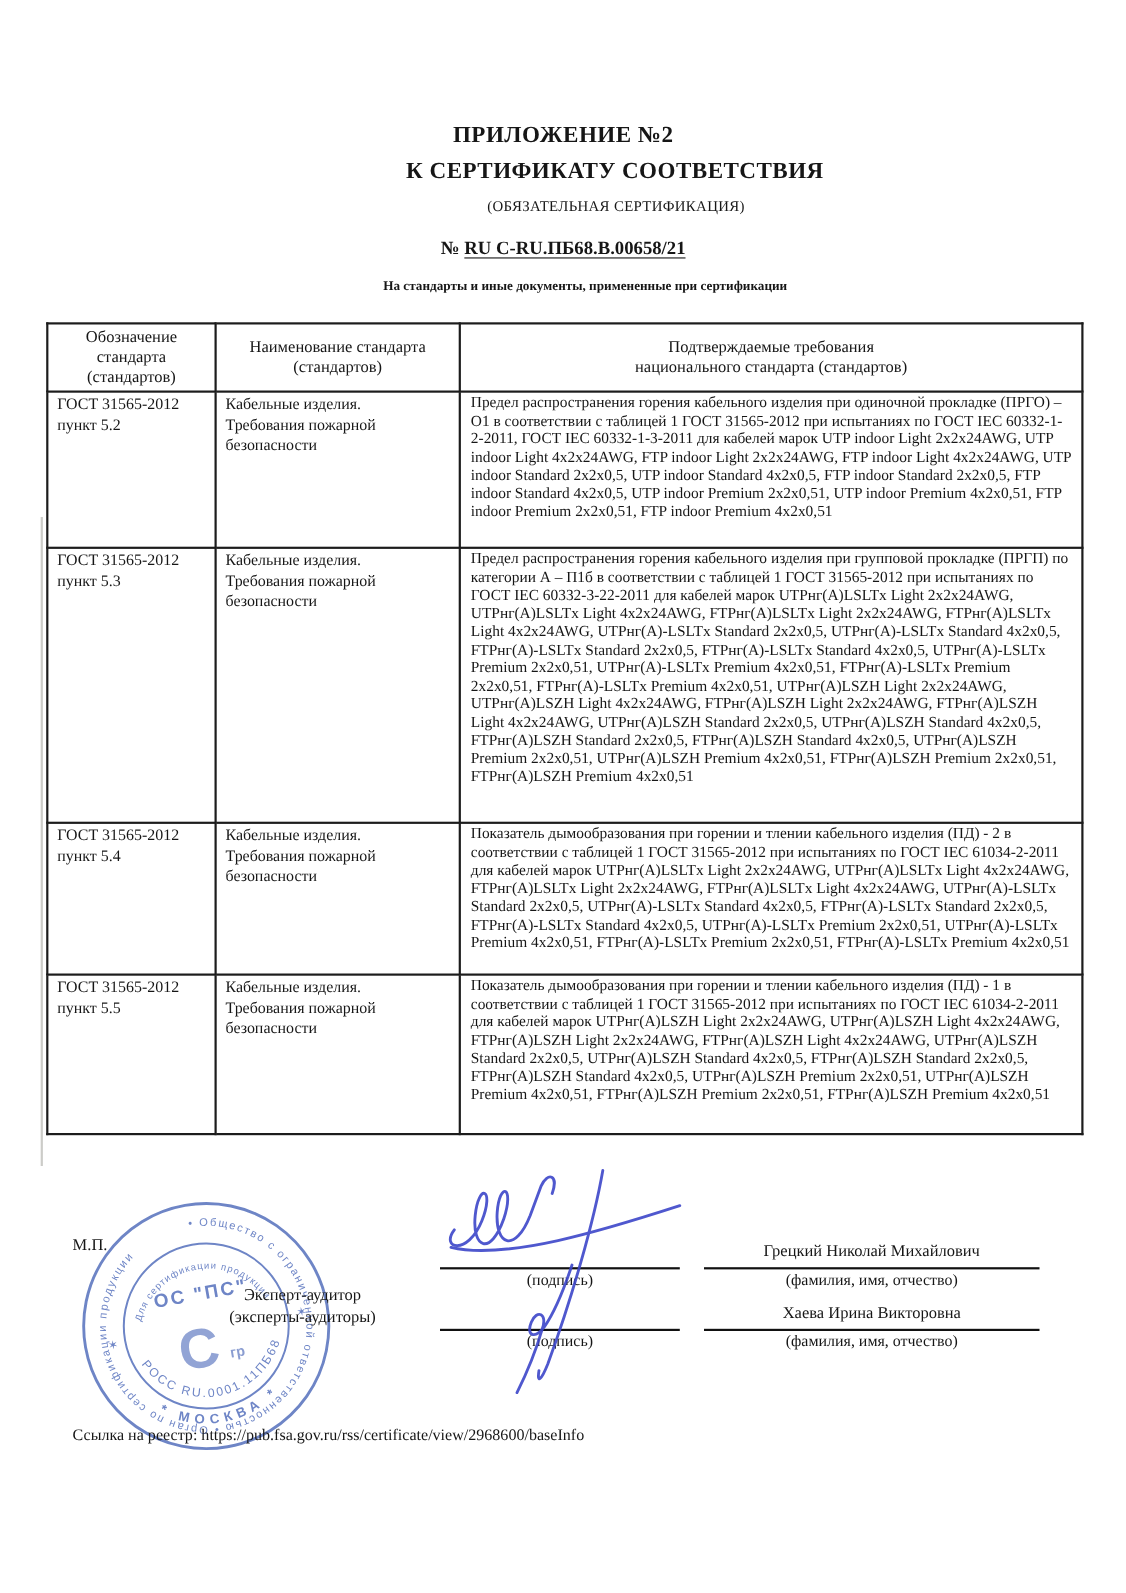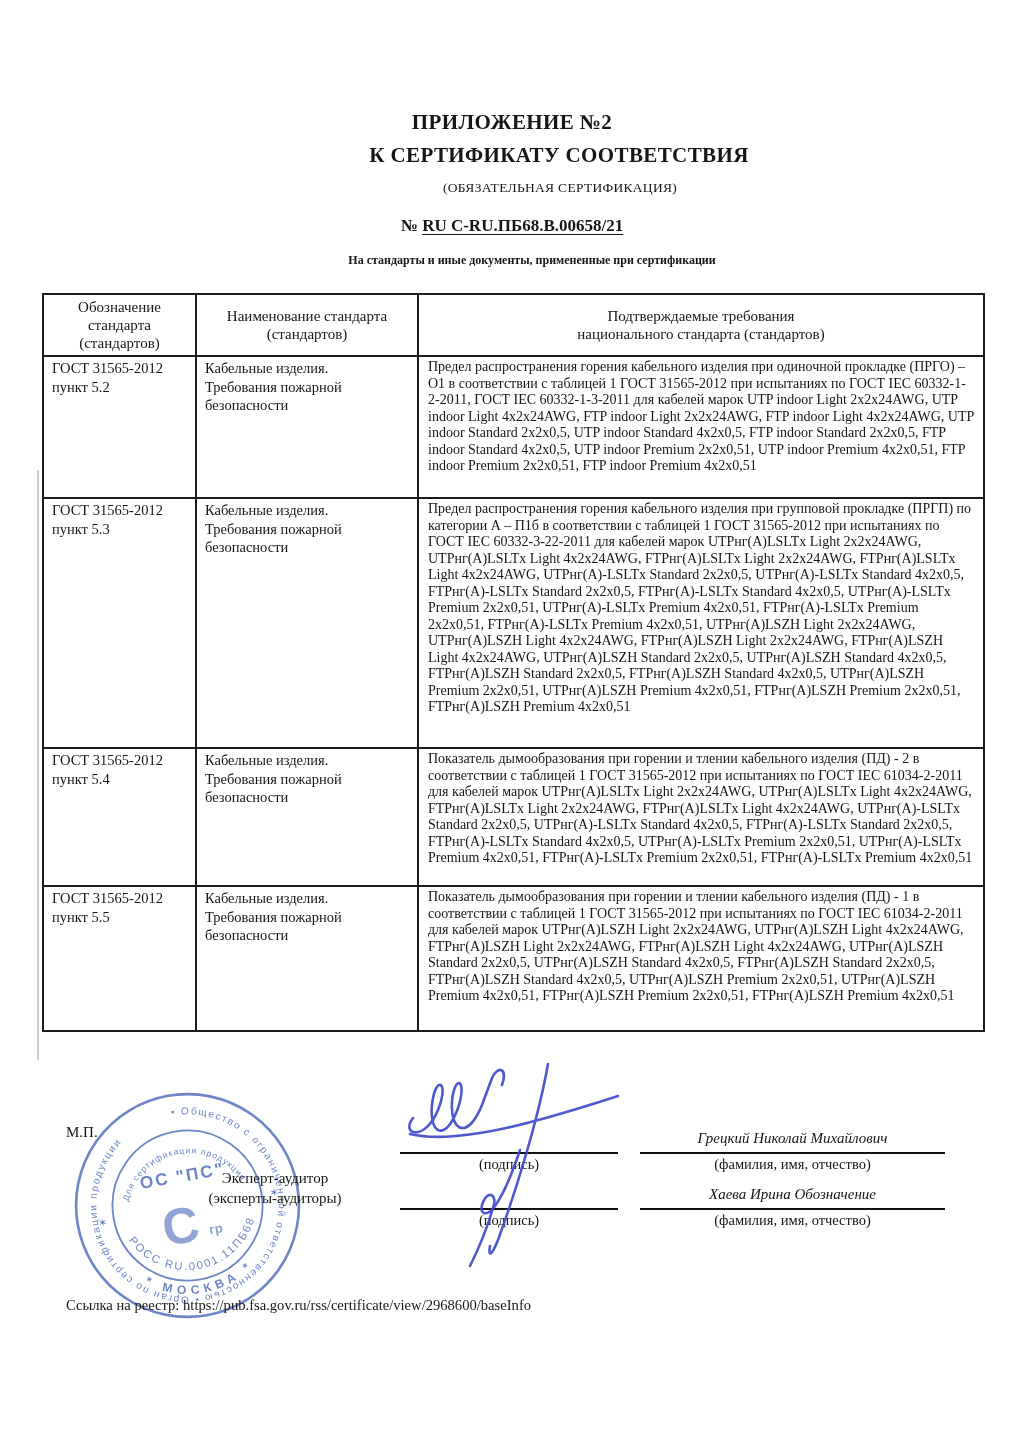--- a/index.html
+++ b/index.html
@@ -43,21 +43,21 @@
   tr.hrow{height:52px;padding-left:48px;}
   tr.row1{height:142px;}
   tr.row2{height:250px;}
   tr.row3{height:138px;}
   tr.row4{height:145px;}
 
   .role-label{left:120px;width:310px;font-size:15px;line-height:20px;text-align:center;z-index:4;}
   .mp{left:66px;top:1124px;font-size:15px;z-index:4;}
   .sig-line{border-top:2px solid #111;height:0;z-index:2;}
   .sig-caption{font-size:14.5px;text-align:center;z-index:4;}
-  .fio-name{font-size:15px;text-align:center;z-index:4;font-style:italic;}
+  .fio-name{font-size:15px;text-align:center;z-index:4;}
 
   .footer-note{left:66px;width:920px;font-size:14.6px;line-height:22px;z-index:4;}
 
   .scan-line{left:37px;top:470px;width:2px;height:590px;background:#8d8d84;opacity:.45;z-index:1;}
 
   .stamp-svg{left:70px;top:1088px;z-index:3;opacity:.8;}
   .sign-svg{left:380px;top:1050px;z-index:5;}
 </style>
 </head>
 <body>
@@ -133,21 +133,21 @@
 
   <div class="abs sig-line" style="left:400px;top:1152px;width:218px;"></div>
   <div class="abs sig-caption" style="left:400px;top:1156px;width:218px;">(подпись)</div>
   <div class="abs sig-line" style="left:400px;top:1208px;width:218px;"></div>
   <div class="abs sig-caption" style="left:400px;top:1212px;width:218px;">(подпись)</div>
 
   <div class="abs fio-name" style="left:640px;top:1130px;width:305px;">Грецкий Николай Михайлович</div>
   <div class="abs sig-line" style="left:640px;top:1152px;width:305px;"></div>
   <div class="abs sig-caption" style="left:640px;top:1156px;width:305px;">(фамилия, имя, отчество)</div>
 
-  <div class="abs fio-name" style="left:640px;top:1186px;width:305px;">Хаева Ирина Обозначение</div>
+  <div class="abs fio-name" style="left:640px;top:1186px;width:305px;">Хаева Ирина Викторовна</div>
   <div class="abs sig-line" style="left:640px;top:1208px;width:305px;"></div>
   <div class="abs sig-caption" style="left:640px;top:1212px;width:305px;">(фамилия, имя, отчество)</div>
 
   <svg class="abs stamp-svg" width="235" height="235" viewBox="0 0 232 232">
     <g transform="rotate(-10 116 116)" fill="#4a67b8" stroke="none" font-family="Liberation Sans, sans-serif">
       <circle cx="116" cy="116" r="110" fill="none" stroke="#4a67b8" stroke-width="2.6"></circle>
       <circle cx="116" cy="116" r="74" fill="none" stroke="#4a67b8" stroke-width="1.8"></circle>
       <defs>
         <path id="ringPath" d="M 116 26 a 90 90 0 1 1 -0.01 0" fill="none"></path>
         <path id="cityPath" d="M 30 140 A 90 90 0 0 0 202 140" fill="none"></path>

